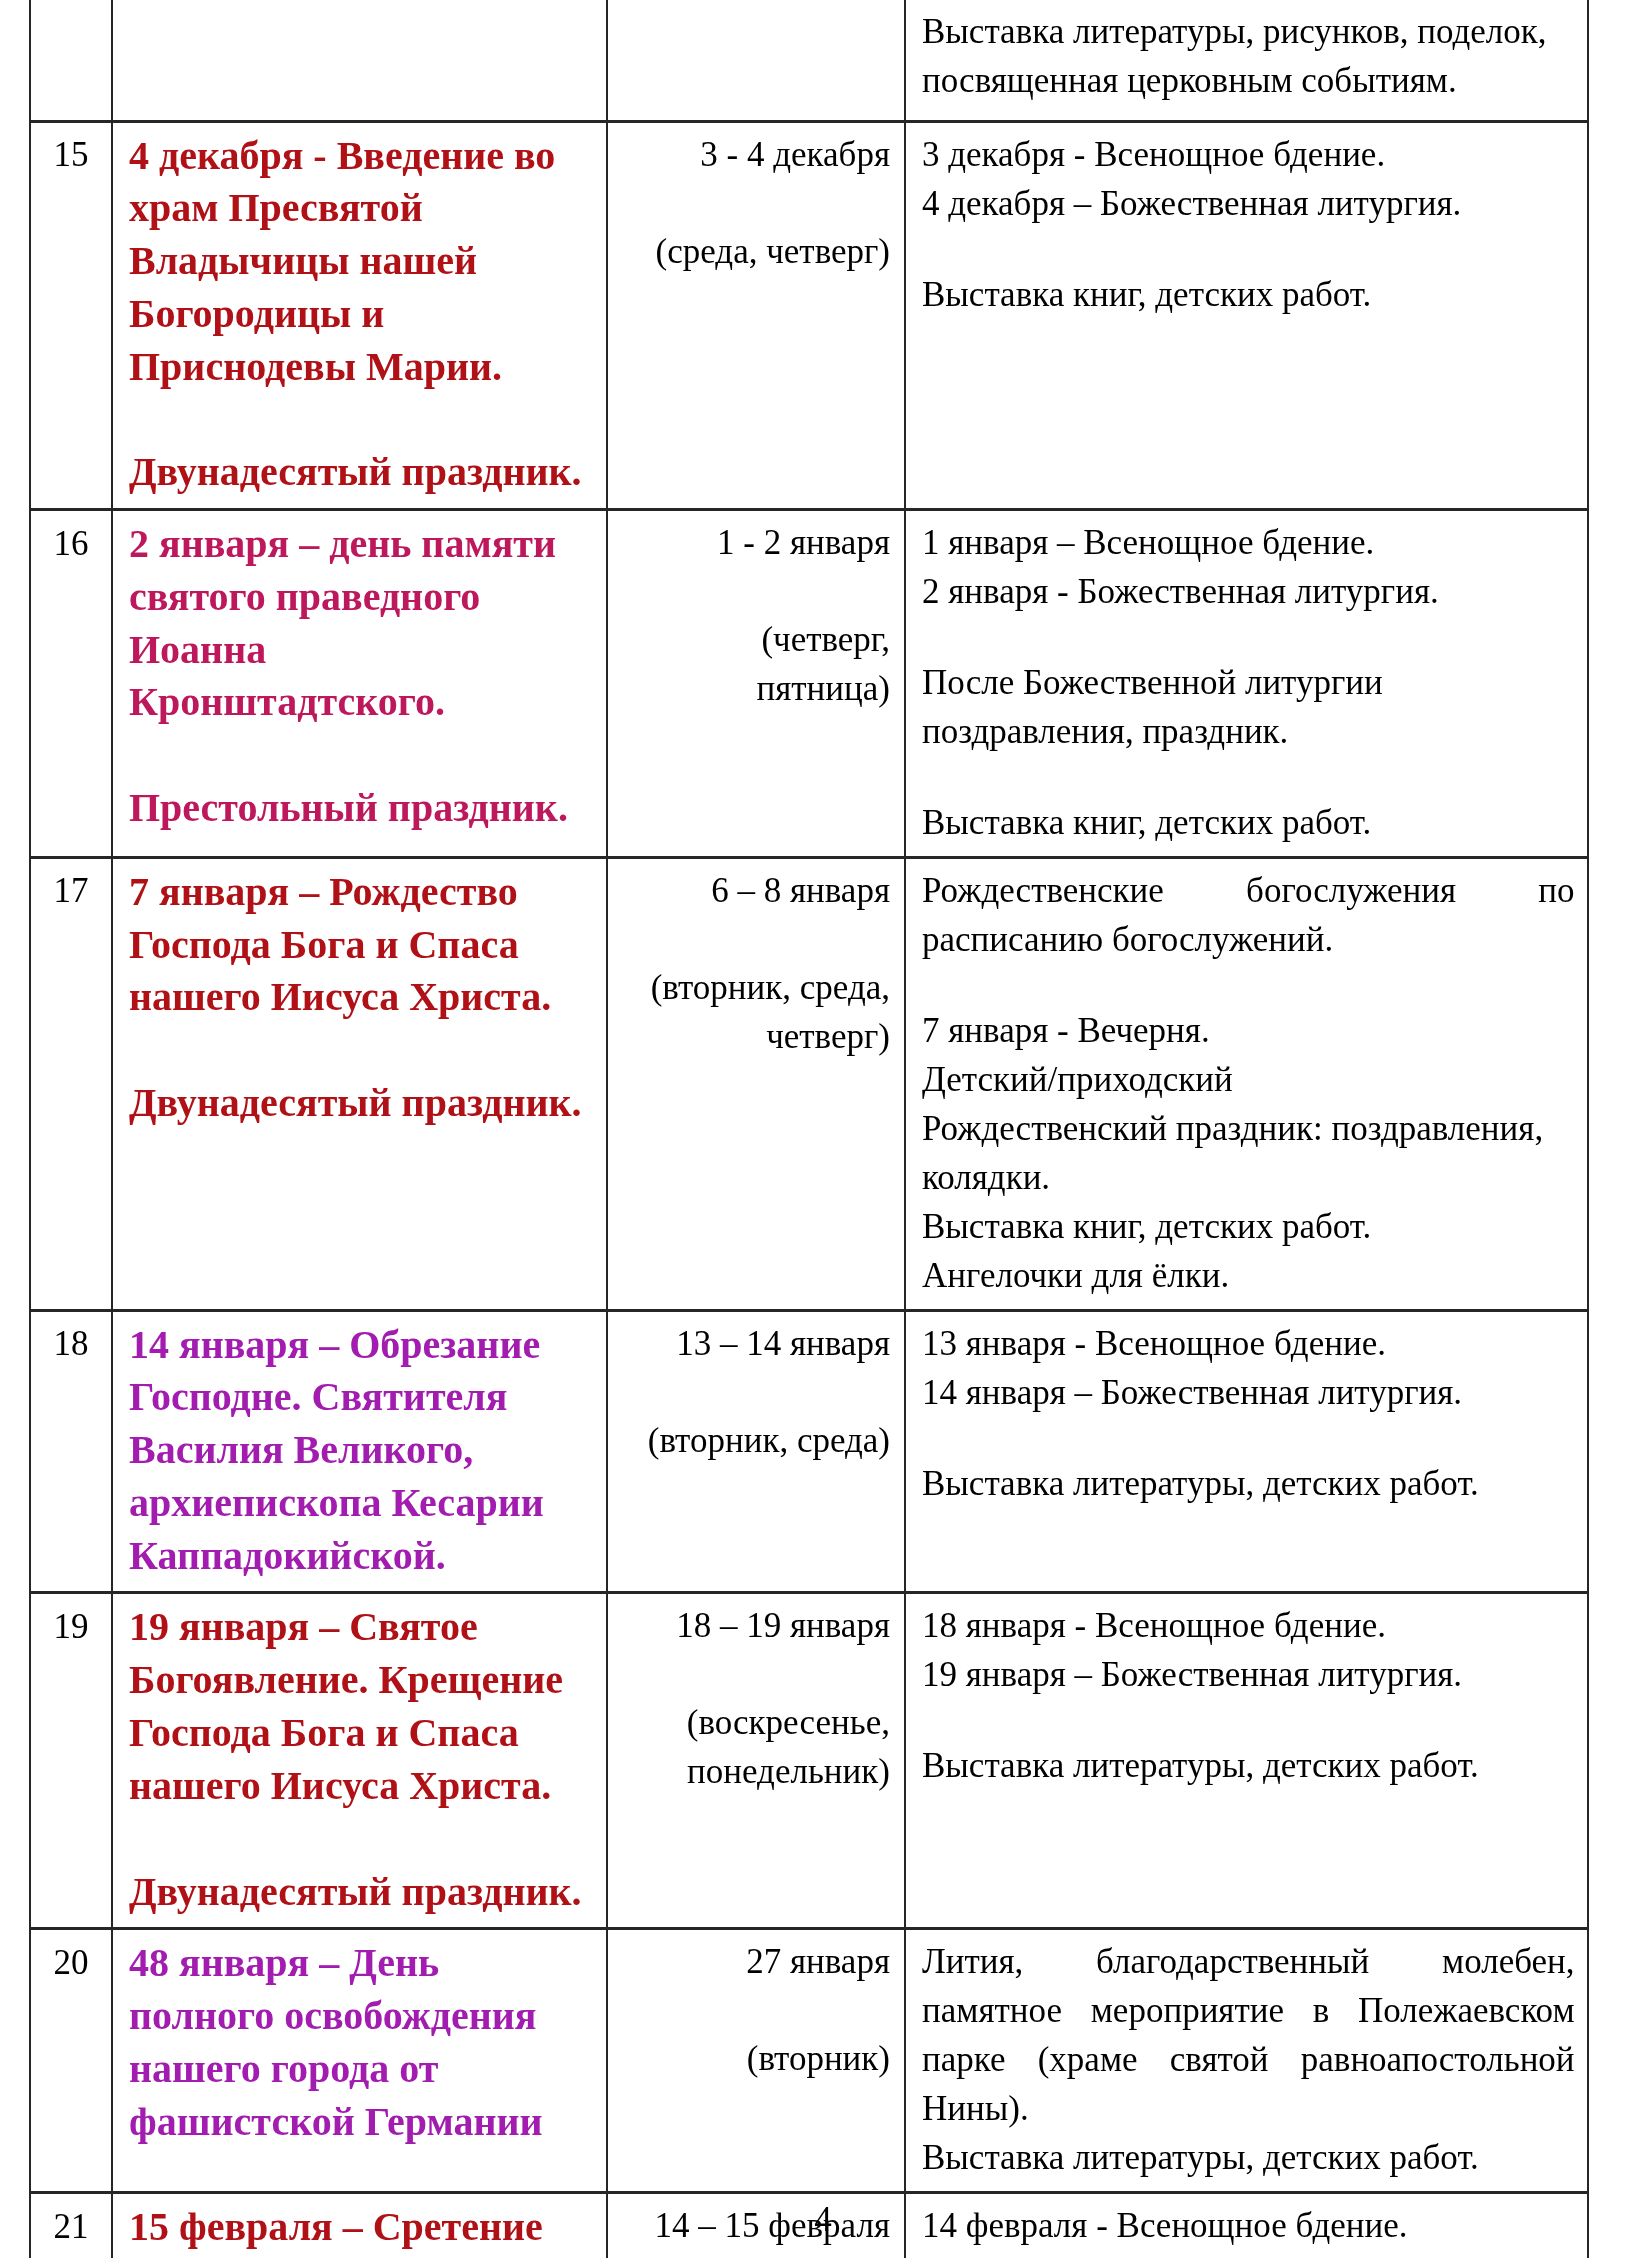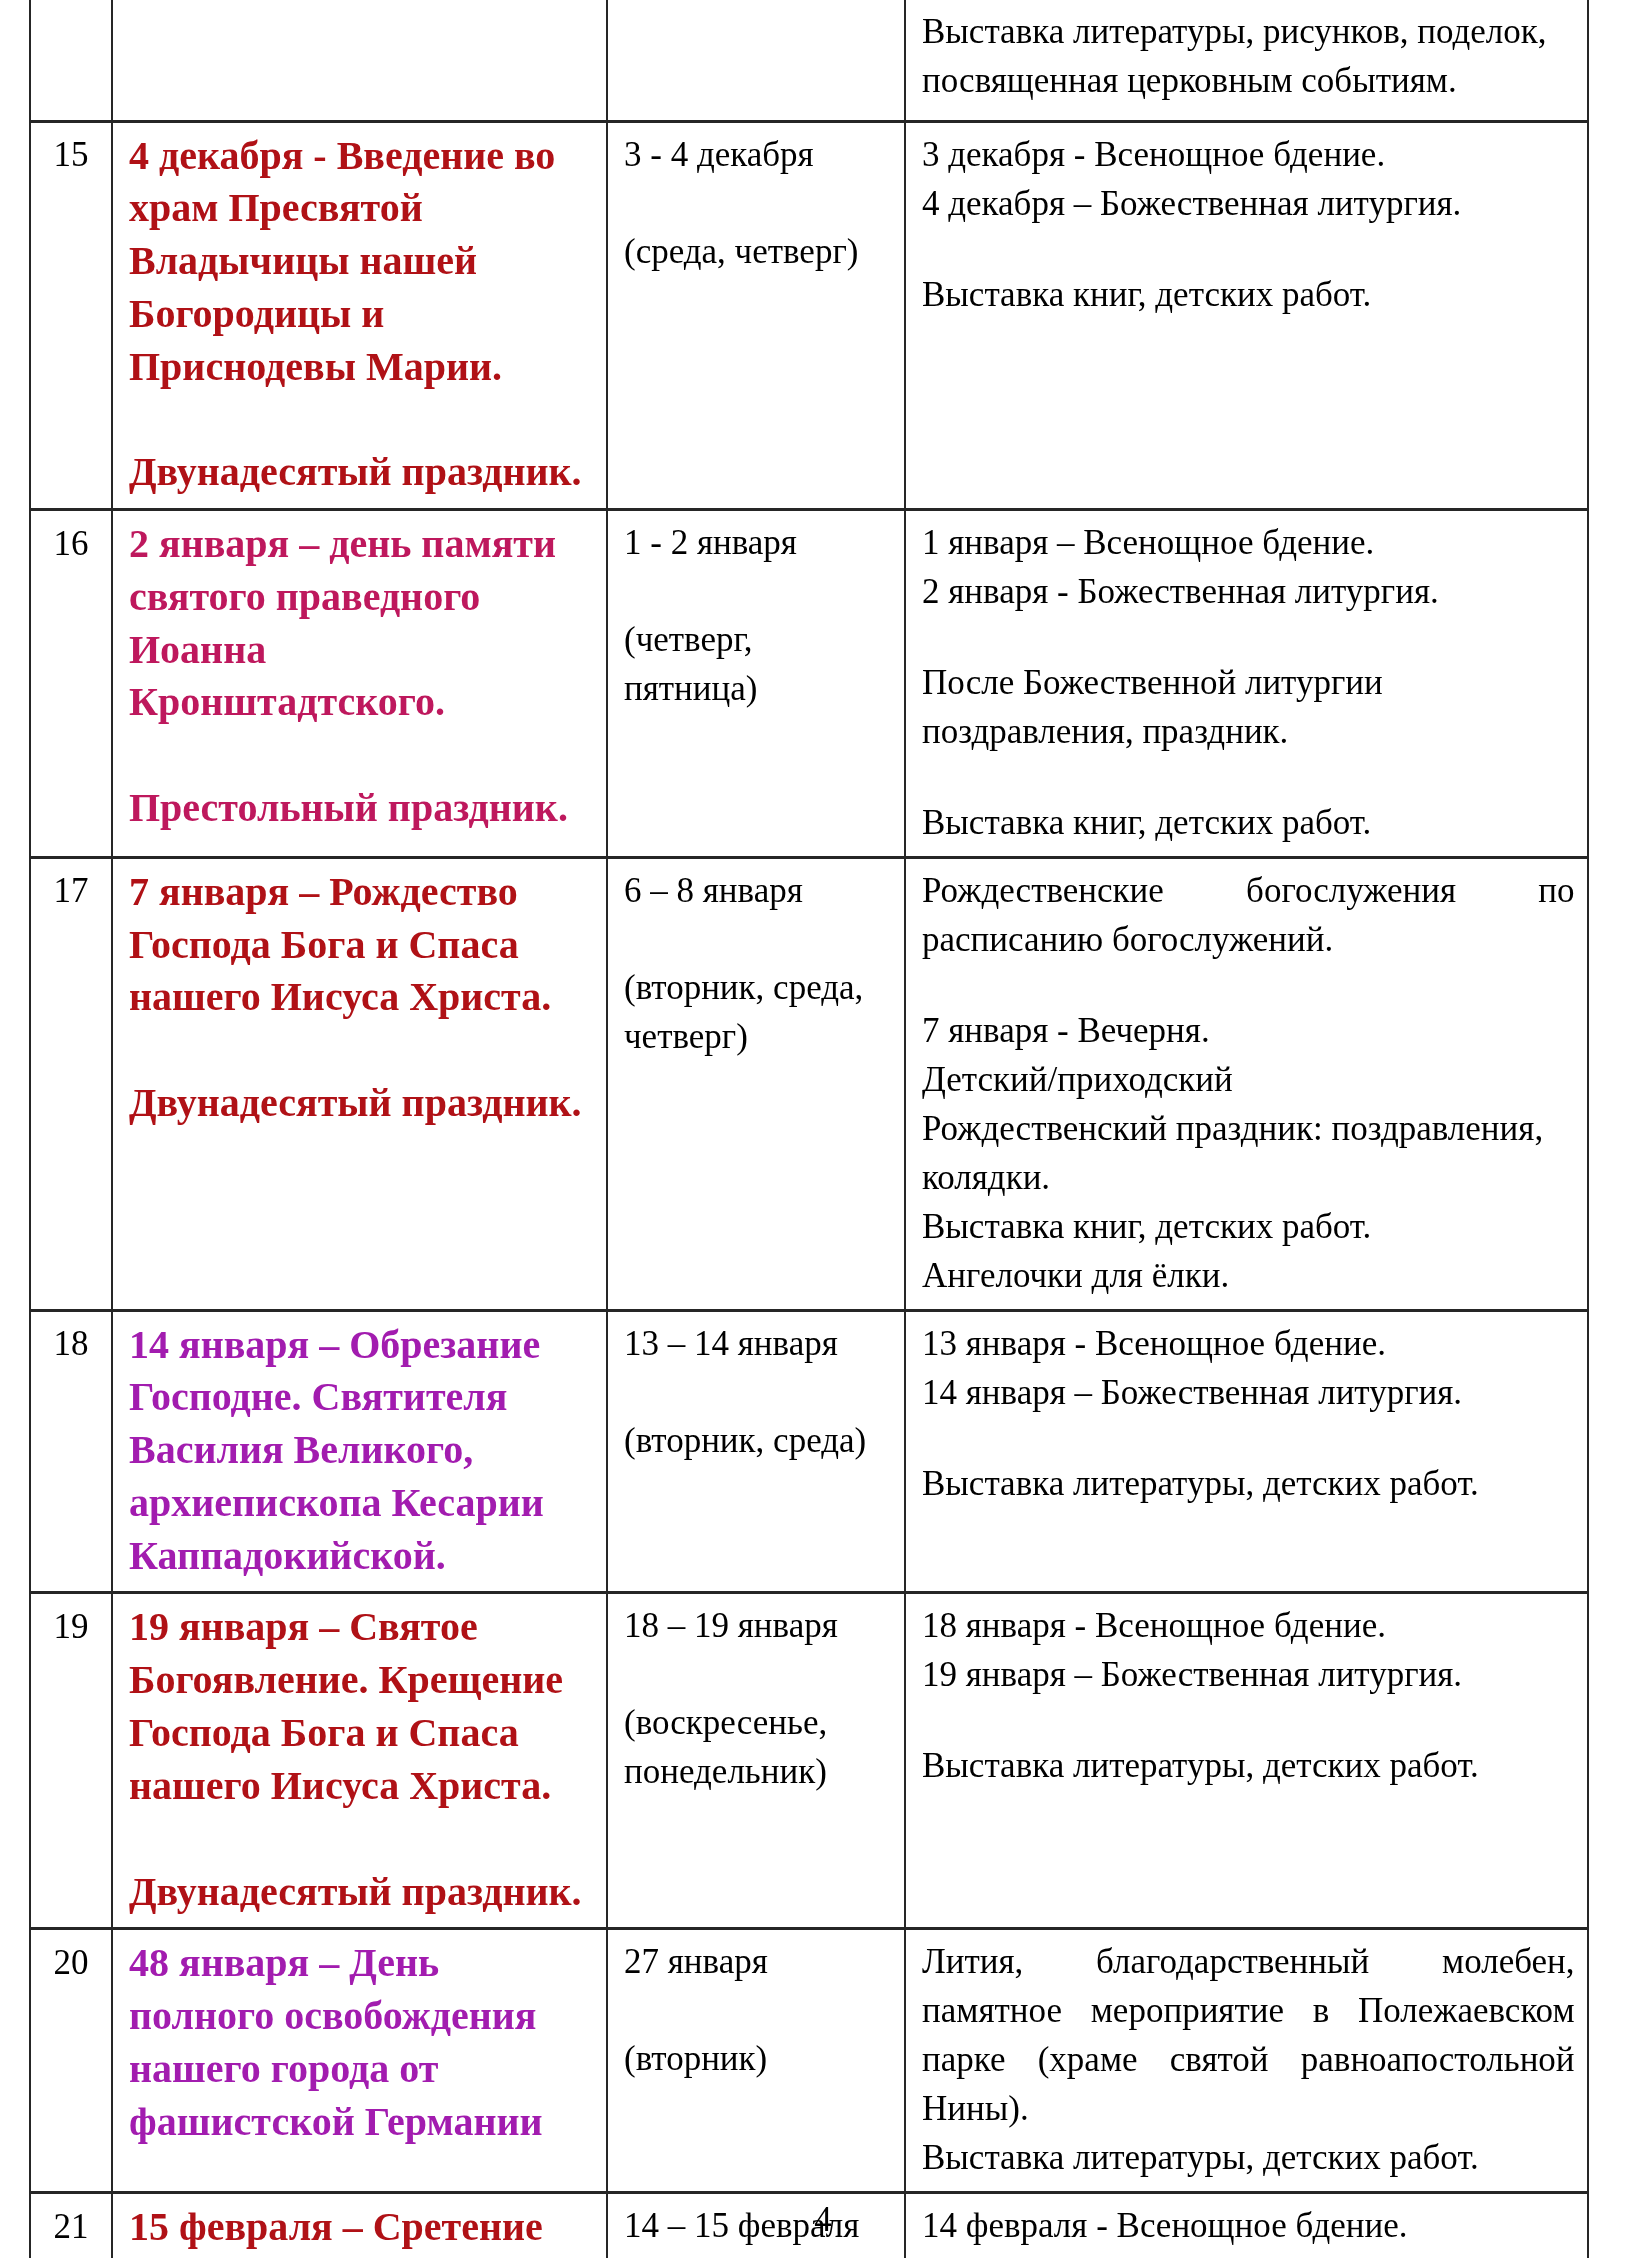--- a/index.html
+++ b/index.html
@@ -46,21 +46,21 @@
     font-size:35px;line-height:1.25;text-align:center;
     padding-left:3.5px;padding-right:3.5px;padding-top:10.6px;
   }
   td.cell-event{font-size:40px;line-height:1.32;border-radius:16px;}
   td.cell-event p{margin:0;}
   td.cell-event p + p{margin-top:53px;}
   td.cell-event.bold-red{color:var(--accent-red);font-weight:bold;}
   td.cell-event.bold-black{color:#be185d;font-weight:bold;}
   td.cell-event.regular-black{color:#a21caf;font-weight:bold;}
 
-  td.cell-dates{font-size:35px;line-height:1.4;}
+  td.cell-dates{font-size:35px;line-height:1.4;text-align:right;}
   td.cell-dates p{margin:0;}
   td.cell-dates p + p{margin-top:48px;}
 
   td.cell-services{font-size:35px;line-height:1.4;padding-right:12.4px;}
   td.cell-services p{margin:0;white-space:pre-line;}
   td.cell-services p.justify{text-align:justify;}
   td.cell-services p.gap{margin-top:42px;}
 
   .page-number{
     position:absolute;left:0;right:0;top:2200px;

